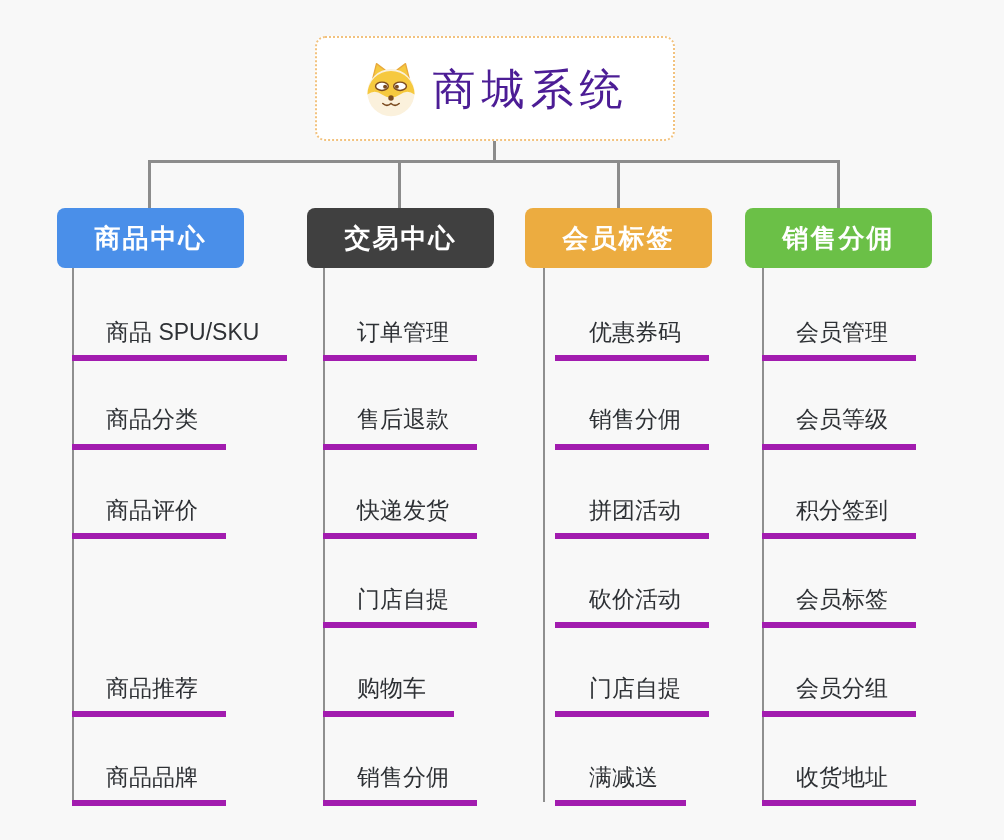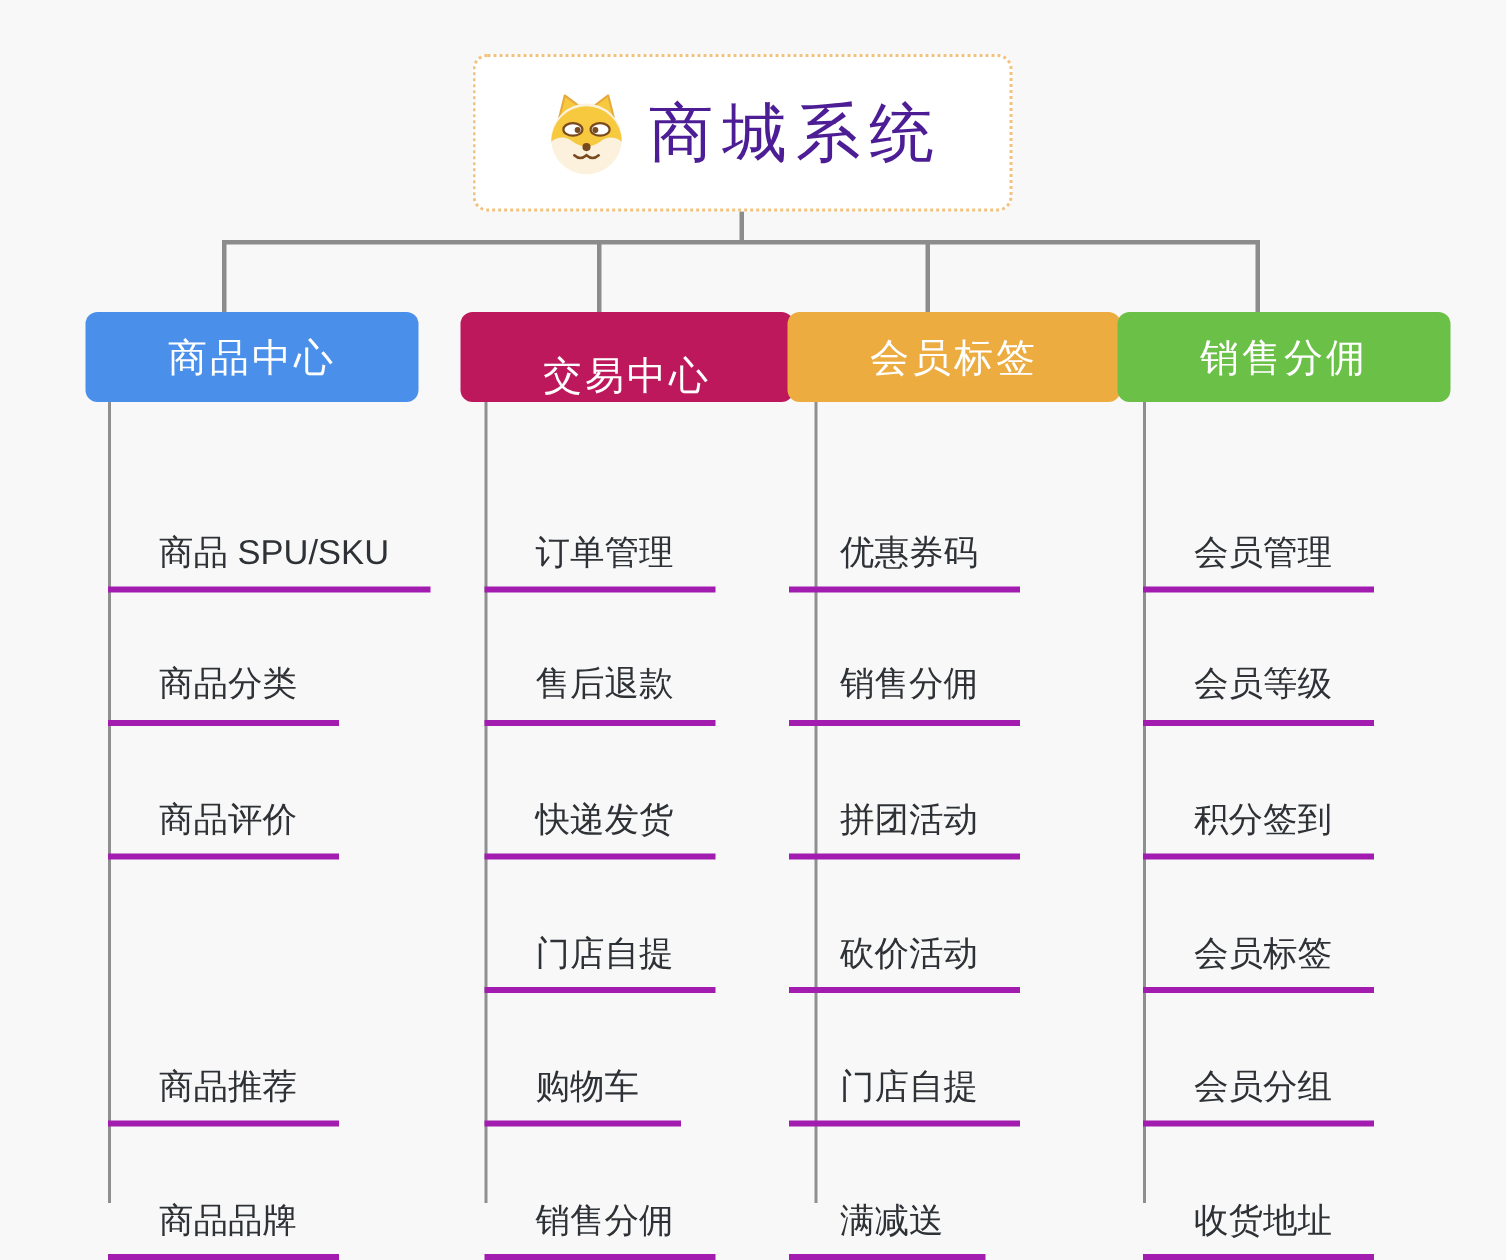--- a/index.html
+++ b/index.html
@@ -28,39 +28,38 @@
     display:flex;align-items:center;justify-content:center;gap:13px;
   }
   .root-title{
     font-size:43px;color:#4c1d95;letter-spacing:6px;line-height:1;
     padding-top:2px;white-space:nowrap;
   }
   .root-icon{width:58px;height:58px;flex:0 0 auto;}
 
   
   .branch-box{
-    position:absolute;top:208px;width:222px;height:60px;border-radius:8px;
+    position:absolute;top:208px;width:187px;height:60px;border-radius:8px;
     display:flex;align-items:center;justify-content:center;
-    color:#ffffff;font-size:26px;letter-spacing:2px;white-space:nowrap;
+    color:#ffffff;font-size:26px;letter-spacing:2px;white-space:nowrap;font-weight:bold;
   }
   .branch-box.b0{left:57px;background:#4A8FE9;}
-  .branch-box.b1{left:307px;background:#be185d;align-items:flex-end;}
+  .branch-box.b1{left:307px;background:#404040;}
   .branch-box.b2{left:525px;background:#ECAC40;}
   .branch-box.b3{left:745px;background:#6BC047;}
 
   
   .leaf{
     position:absolute;
     font-size:23px;color:#2E3135;line-height:31px;
     padding:0 28px 7px 34px;
-    border-bottom:4px solid #a21caf;
+    border-bottom:6px solid #a21caf;
     white-space:nowrap;
-    margin-top:36px;
   }
-  .leaf.c0{left:72px;} .leaf.c1{left:323px;} .leaf.c2{left:526px;} .leaf.c3{left:762px;}
+  .leaf.c0{left:72px;} .leaf.c1{left:323px;} .leaf.c2{left:555px;} .leaf.c3{left:762px;}
   .leaf.r0{top:317px;} .leaf.r1{top:406px;font-family:Liberation Mono, monospace;} .leaf.r2{top:495px;}
   .leaf.r3{top:584px;} .leaf.r4{top:673px;} .leaf.r5{top:762px;}
 </style>
 </head>
 <body>
 
 <div class="canvas">
 
   <div class="line root-stem"></div>
   <div class="line h-connector"></div>

